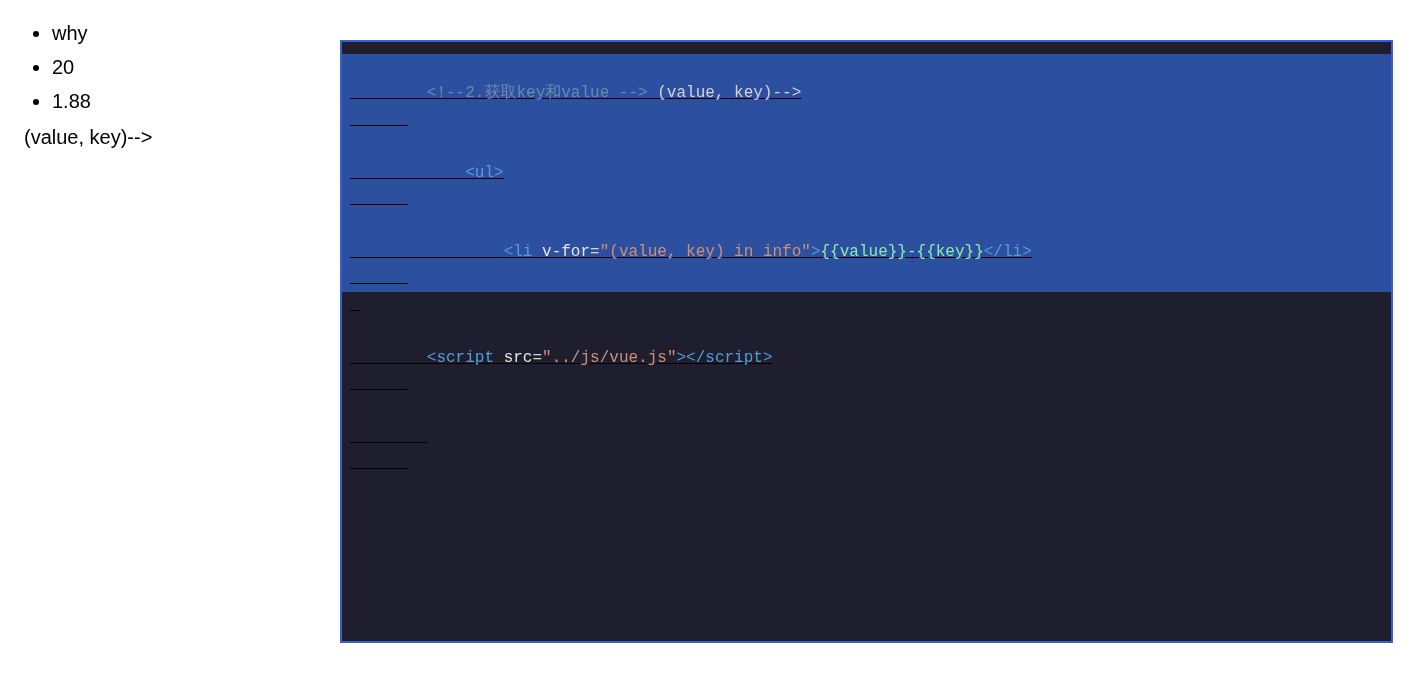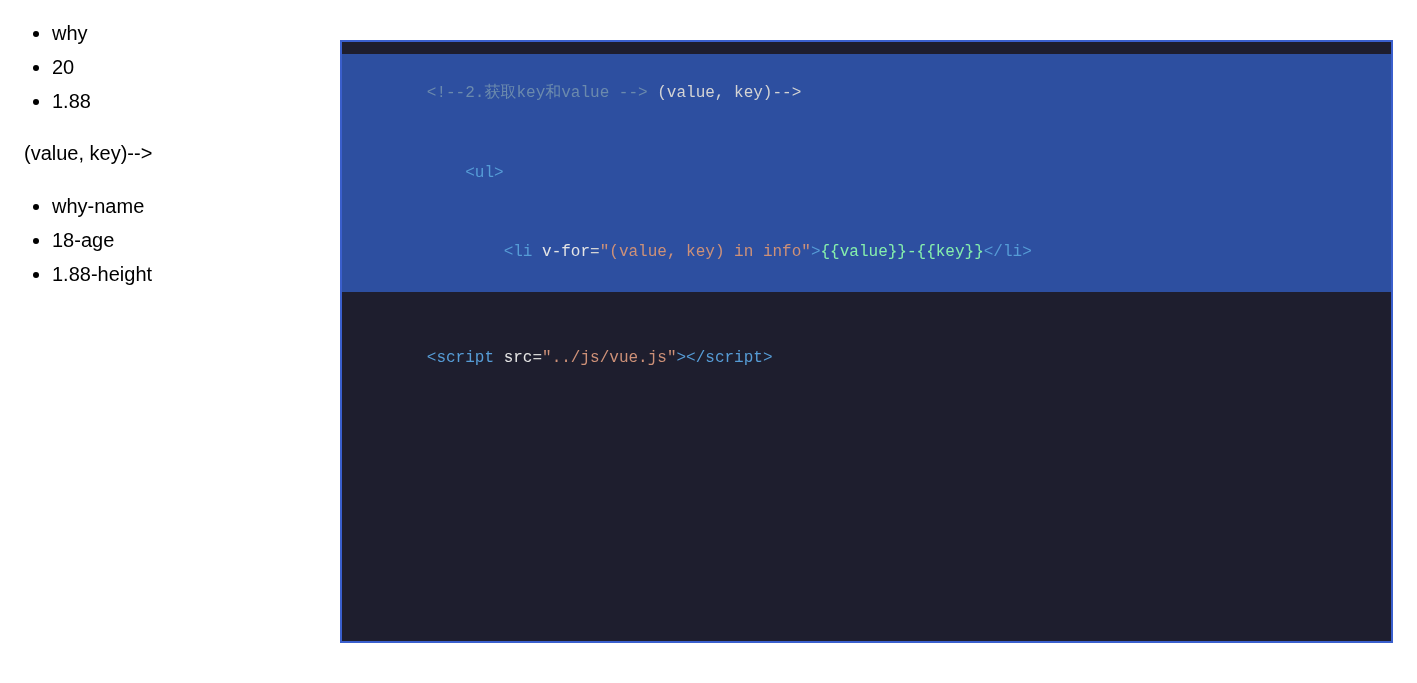--- a/index.html
+++ b/index.html
@@ -13,21 +13,21 @@
       overflow: hidden;
     }
 
     
     .left-panel {
       width: 340px;
       padding: 16px 24px;
       background: #fff;
       display: flex;
       flex-direction: column;
-      gap: 16px;
+      gap: 0;
     }
 
     .bullet-list {
       list-style: disc;
       padding-left: 28px;
       margin-bottom: 8px;
     }
 
     .bullet-list li {
       font-size: 20px;
@@ -43,20 +43,21 @@
 
     
     .code-panel {
       flex: 1;
       background: #1e1e2e;
       border: 2px solid #3a5fcd;
       overflow: hidden;
       display: flex;
       flex-direction: column;
       margin: 40px 24px 40px 0;
+      text-decoration: underline;
     }
 
     .code-area {
       padding: 12px 0;
       height: 100%;
       overflow: hidden;
       position: relative;
     }
 
     .code-line {
@@ -99,25 +100,20 @@
 </head>
 <body>
 
 <div class="left-panel">
   <ul class="bullet-list">
     <li>why</li>
     <li>20</li>
     <li>1.88</li>
   </ul>
   <p class="inline-text">(value, key)--&gt;</p>
-  <ul class="bullet-list">
-    <li>why-name</li>
-    <li>18-age</li>
-    <li>1.88-height</li>
-  </ul>
 </div>
 
 <div class="code-panel">
   <div class="code-area">
 
     <div class="code-line highlighted">
       <span class="line-content">
         <span class="c-comment">&lt;!--2.获取key和value --&gt;</span><span class="c-plain"> (value, key)--&gt;</span>
       </span>
     </div>

